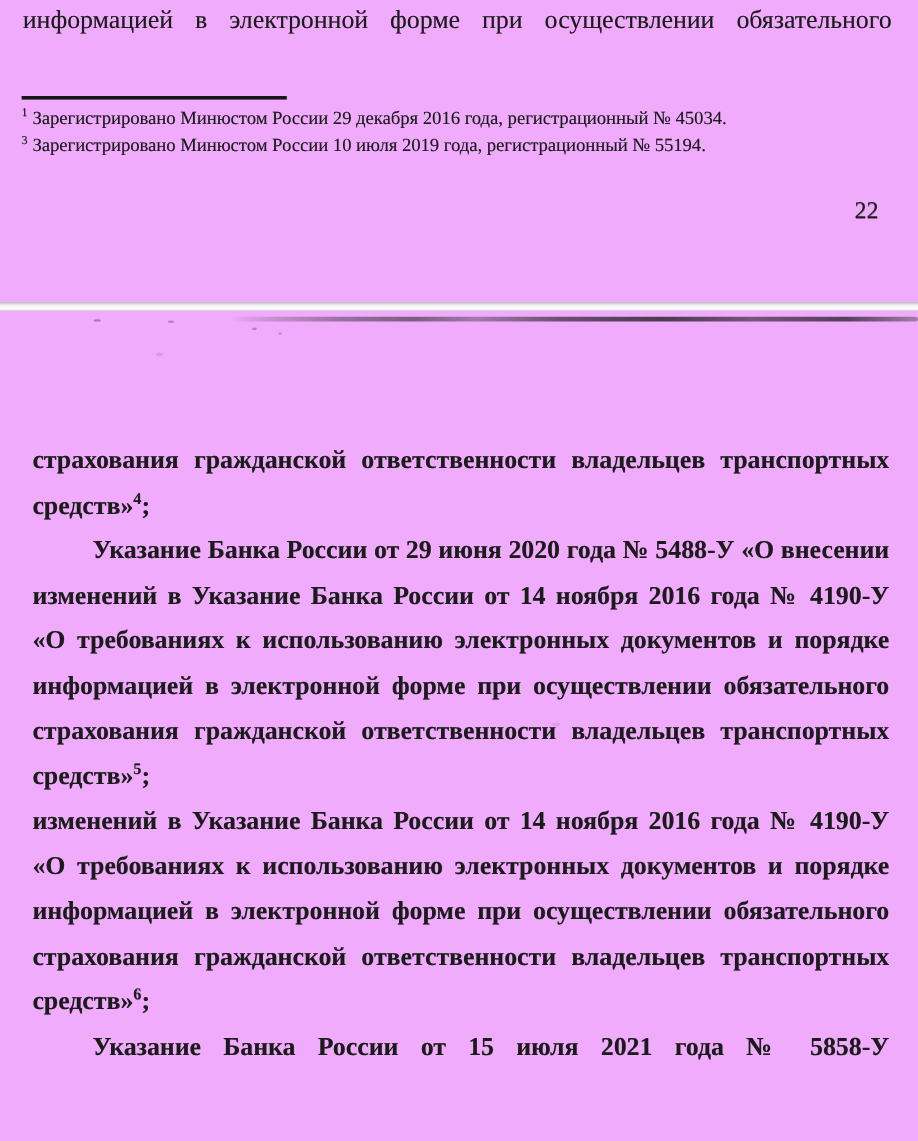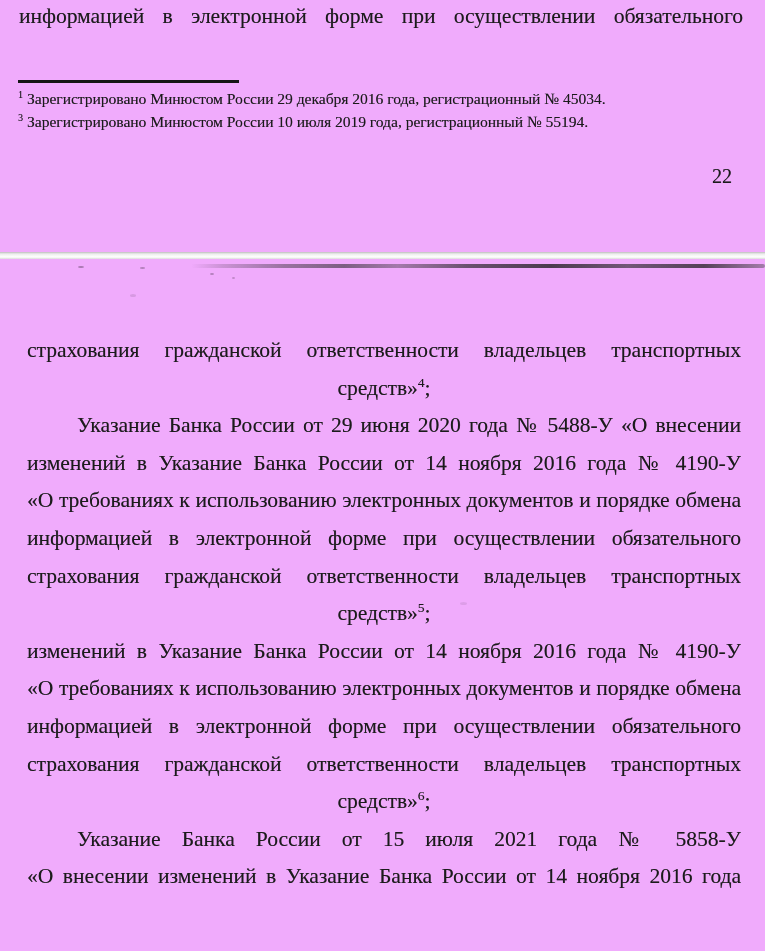--- a/index.html
+++ b/index.html
@@ -90,36 +90,37 @@
   }
   .speck.s1 { left: 78px;  top: 266px; width: 6px; height: 2px; background: rgba(0,0,0,0.30); }
   .speck.s2 { left: 140px; top: 267px; width: 5px; height: 1.5px; background: rgba(0,0,0,0.25); }
   .speck.s3 { left: 210px; top: 273px; width: 4px; height: 2px; background: rgba(0,0,0,0.25); }
   .speck.s4 { left: 232px; top: 277px; width: 3px; height: 2px; background: rgba(0,0,0,0.20); }
   .speck.s5 { left: 130px; top: 294px; width: 6px; height: 3px; background: rgba(0,0,0,0.10); }
   .speck.s6 { left: 460px; top: 602px; width: 7px; height: 3px; background: rgba(0,0,0,0.08); }
   
   .body2 {
     position: absolute;
-    top: 332px;
+    top: 365px;
     left: 27px;
     width: 714px;
     font-size: 21.5px;
+    font-weight: bold;
   }
   .bodyline {
     height: 37.6px;
     line-height: 37.6px;
     overflow: hidden;
   }
   .just {
     text-align: justify;
     text-align-last: justify;
   }
   .left {
-    text-align: center;
+    text-align: left;
   }
   .indent {
     text-indent: 50px;
   }
   sup.fnref {
     font-size: 13.5px;
     line-height: 0;
     vertical-align: super;
   }
 </style>
@@ -156,16 +157,15 @@
     <div class="bodyline just">«О требованиях к использованию электронных документов и порядке обмена</div>
     <div class="bodyline just">информацией в электронной форме при осуществлении обязательного</div>
     <div class="bodyline just">страхования гражданской ответственности владельцев транспортных</div>
     <div class="bodyline left"><span>средств»</span><sup class="fnref">5</sup><span>;</span></div>
     <div class="bodyline just">изменений в Указание Банка России от 14 ноября 2016 года № 4190-У</div>
     <div class="bodyline just">«О требованиях к использованию электронных документов и порядке обмена</div>
     <div class="bodyline just">информацией в электронной форме при осуществлении обязательного</div>
     <div class="bodyline just">страхования гражданской ответственности владельцев транспортных</div>
     <div class="bodyline left"><span>средств»</span><sup class="fnref">6</sup><span>;</span></div>
     <div class="bodyline just indent">Указание Банка России от 15 июля 2021 года № 5858-У</div>
-    <div class="bodyline just">«О внесении изменений в Указание Банка России от 14 ноября 2016 года</div>
   </div>
 
 </div>
 
 </body></html>

